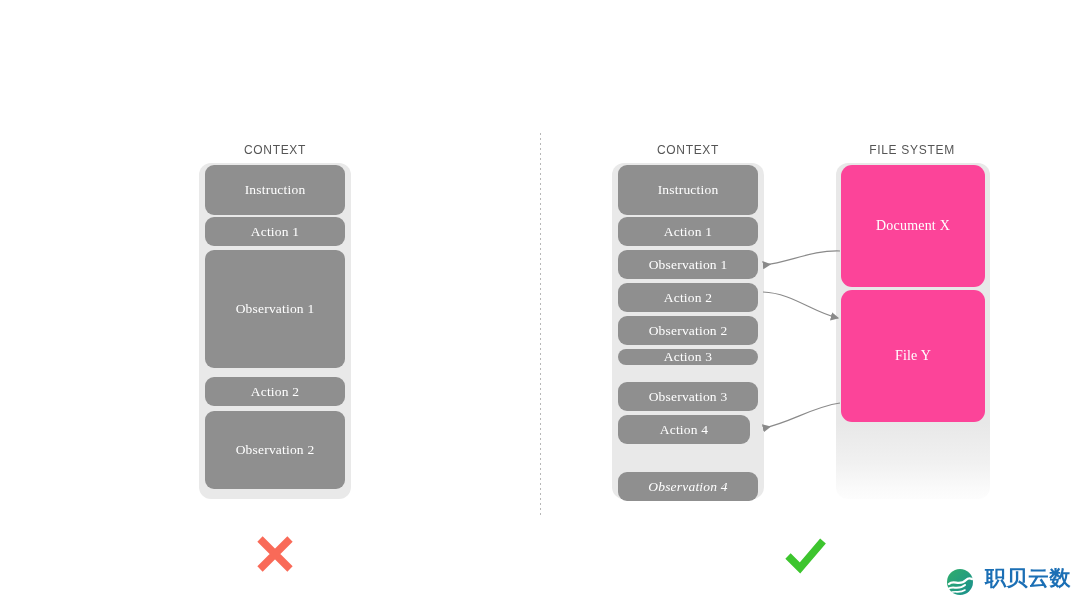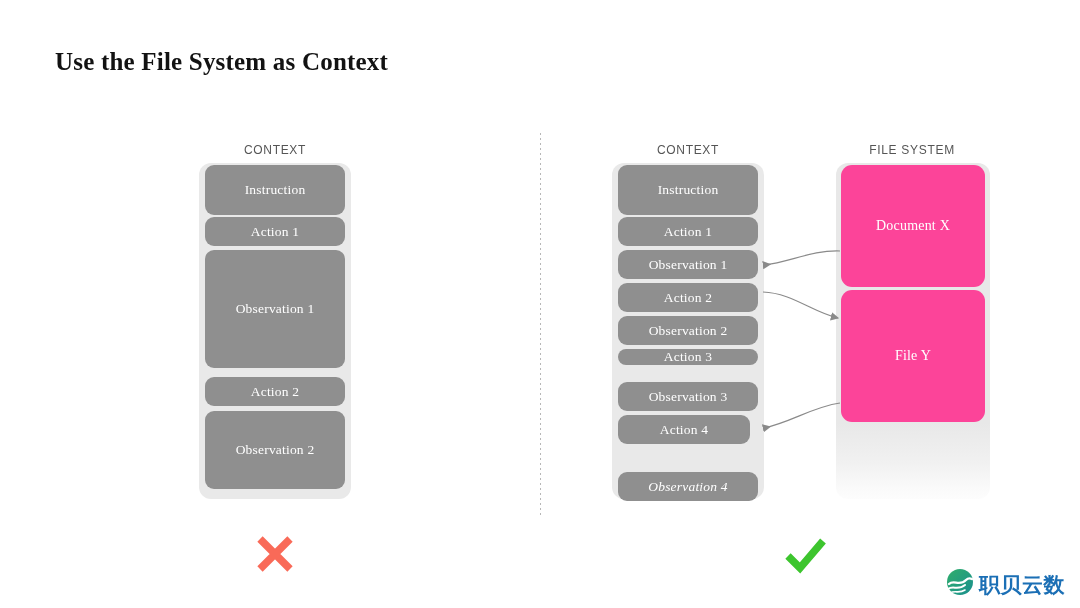--- a/index.html
+++ b/index.html
@@ -108,38 +108,37 @@
     width: 54px;
     height: 54px;
   }
 
   
   .logo-wrap {
     position: absolute;
     left: 946px;
     top: 568px;
     display: flex;
-    align-items: flex-end;
-    gap: 5px;
+    align-items: flex-start;
+    gap: 11px;
   }
   .logo-text {
     font-family: "DejaVu Sans", sans-serif;
     font-size: 21px;
     font-weight: bold;
     color: #1b6fb5;
     letter-spacing: 0.5px;
     line-height: 1;
   }
 </style>
 </head>
 <body>
 
 <div class="slide">
 
-  <div class="slide-title">Use the File System as Context</div>
 
   <div class="divider"></div>
 
   <div class="col-label" style="left:200px; top:143px; width:150px;">CONTEXT</div>
 
   <div class="stack-shell" style="left:199px; top:163px; width:152px; height:336px;">
   </div>
 
   <div class="blk" style="left:205px; top:165px;  width:140px; height:50px;">Instruction</div>
   <div class="blk" style="left:205px; top:217px; width:140px; height:29px;">Action 1</div>

